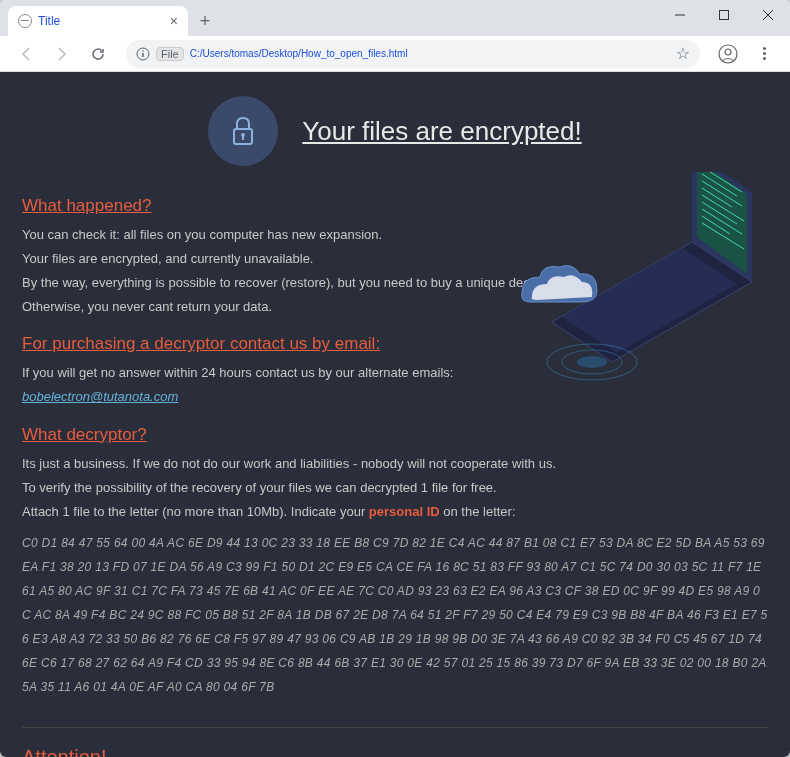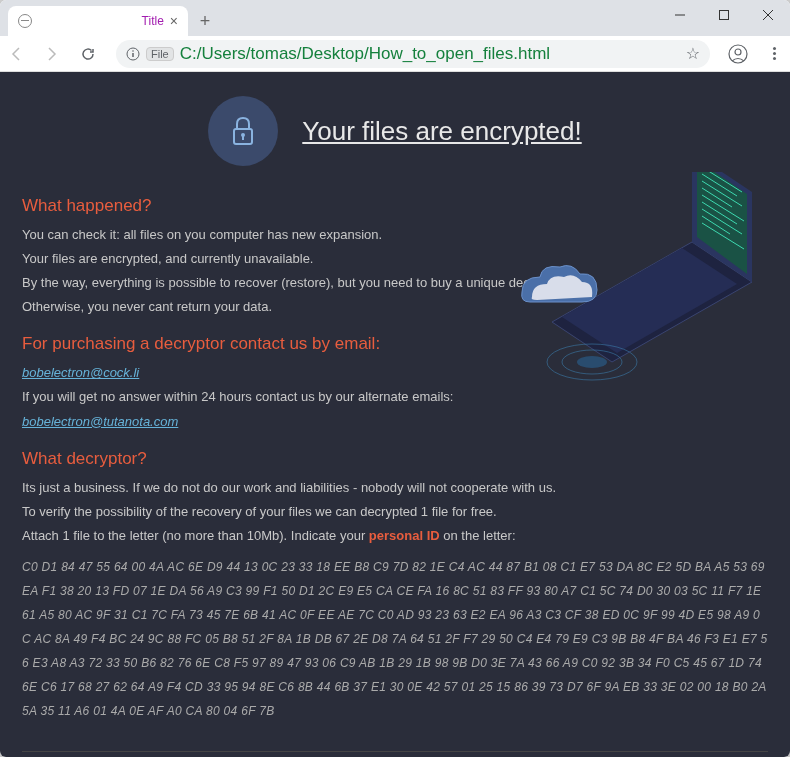--- a/index.html
+++ b/index.html
@@ -41,21 +41,21 @@
       border: 1px solid #888;
       border-radius: 50%;
       position: relative;
     }
     .tab-favicon::after {
       content: '';
       position: absolute;
       left: 2px; right: 2px; top: 5px;
       border-top: 1px solid #888;
     }
-    .tab-title { font-size: 12px; color: #a21caf; flex: 1; text-align: right; }
+    .tab-title { font-size: 12px; color: #1d4ed8; flex: 1; }
     .tab-close { color: #666; font-size: 14px; cursor: pointer; }
     .new-tab {
       width: 26px; height: 26px;
       display: flex; align-items: center; justify-content: center;
       color: #666; font-size: 18px; margin-left: 4px; margin-bottom: 2px;
       cursor: pointer;
     }
     .window-controls {
       position: absolute;
       right: 0; top: 0;
@@ -66,21 +66,21 @@
       width: 44px; height: 30px;
       display: flex; align-items: center; justify-content: center;
       color: #333; font-size: 12px; cursor: pointer;
     }
     .toolbar {
       height: 36px;
       background: #fff;
       border-bottom: 1px solid #ddd;
       display: flex;
       align-items: center;
-      padding: 0 2px;
+      padding: 0 12px;
       gap: 8px;
     }
     .nav-btn {
       width: 28px; height: 28px;
       display: flex; align-items: center; justify-content: center;
       color: #5f6368; cursor: pointer; border-radius: 50%;
     }
     .nav-btn.disabled { color: #bbb; }
     .url-bar {
       flex: 1;
@@ -94,21 +94,21 @@
       margin: 0 6px;
     }
     .file-badge {
       font-size: 11px;
       background: rgba(0,0,0,0.06);
       border: 1px solid #ccc;
       border-radius: 4px;
       padding: 0 4px;
       color: #5f6368;
     }
-    .url-text { font-size: 17px; color: #15803d; flex: 1; }
+    .url-text { font-size: 10px; color: #1d4ed8; flex: 1; }
     .star-btn { color: #5f6368; font-size: 16px; cursor: pointer; }
     .icon-btn {
       width: 28px; height: 28px;
       display: flex; align-items: center; justify-content: center;
       color: #5f6368; cursor: pointer; border-radius: 50%;
     }
     .menu-dots { display: flex; flex-direction: column; gap: 2px; }
     .menu-dots span { width: 3px; height: 3px; background: #5f6368; border-radius: 50%; }
     .content {
       height: calc(757px - 72px);
@@ -136,20 +136,21 @@
       font-size: 26px;
       color: #e8e8e8;
       text-decoration: underline;
       font-weight: normal;
     }
     .section-title {
       color: #e85d3e;
       font-size: 17px;
       margin-bottom: 8px;
       margin-top: 16px;
+      text-decoration: underline;
     }
     .body-text { line-height: 1.7; font-size: 13px; margin-bottom: 2px; }
     .email-link { color: #66b3d9; text-decoration: underline; font-style: italic; }
     .pid-label { color: #e85d3e; font-weight: bold; }
     .hex-block {
       font-size: 12px;
       line-height: 2;
       color: #aaa;
       margin-top: 8px;
       word-break: break-all;
@@ -290,21 +291,20 @@
       <h1 class="main-title">Your files are encrypted!</h1>
     </div>
 
     <div class="section-title">What happened?</div>
     <p class="body-text">You can check it: all files on you computer has new expansion.</p>
     <p class="body-text">Your files are encrypted, and currently unavailable.</p>
     <p class="body-text">By the way, everything is possible to recover (restore), but you need to buy a unique decryptor.</p>
     <p class="body-text">Otherwise, you never cant return your data.</p>
 
     <div class="section-title">For purchasing a decryptor contact us by email:</div>
-    <p class="body-text"><a class="email-link">bobelectron@cock.li</a></p>
     <p class="body-text">If you will get no answer within 24 hours contact us by our alternate emails:</p>
     <p class="body-text"><a class="email-link">bobelectron@tutanota.com</a></p>
 
     <div class="section-title">What decryptor?</div>
     <p class="body-text">Its just a business. If we do not do our work and liabilities - nobody will not cooperate with us.</p>
     <p class="body-text">To verify the possibility of the recovery of your files we can decrypted 1 file for free.</p>
     <p class="body-text">
       <span>Attach 1 file to the letter (no more than 10Mb). Indicate your </span><span class="pid-label">personal ID</span><span> on the letter:</span>
     </p>
     <div class="hex-block">C0 D1 84 47 55 64 00 4A AC 6E D9 44 13 0C 23 33 18 EE B8 C9 7D 82 1E C4 AC 44 87 B1 08 C1 E7 53 DA 8C E2 5D BA A5 53 69 EA F1 38 20 13 FD 07 1E DA 56 A9 C3 99 F1 50 D1 2C E9 E5 CA CE FA 16 8C 51 83 FF 93 80 A7 C1 5C 74 D0 30 03 5C 11 F7 1E 61 A5 80 AC 9F 31 C1 7C FA 73 45 7E 6B 41 AC 0F EE AE 7C C0 AD 93 23 63 E2 EA 96 A3 C3 CF 38 ED 0C 9F 99 4D E5 98 A9 0C AC 8A 49 F4 BC 24 9C 88 FC 05 B8 51 2F 8A 1B DB 67 2E D8 7A 64 51 2F F7 29 50 C4 E4 79 E9 C3 9B B8 4F BA 46 F3 E1 E7 56 E3 A8 A3 72 33 50 B6 82 76 6E C8 F5 97 89 47 93 06 C9 AB 1B 29 1B 98 9B D0 3E 7A 43 66 A9 C0 92 3B 34 F0 C5 45 67 1D 74 6E C6 17 68 27 62 64 A9 F4 CD 33 95 94 8E C6 8B 44 6B 37 E1 30 0E 42 57 01 25 15 86 39 73 D7 6F 9A EB 33 3E 02 00 18 B0 2A 5A 35 11 A6 01 4A 0E AF A0 CA 80 04 6F 7B</div>

